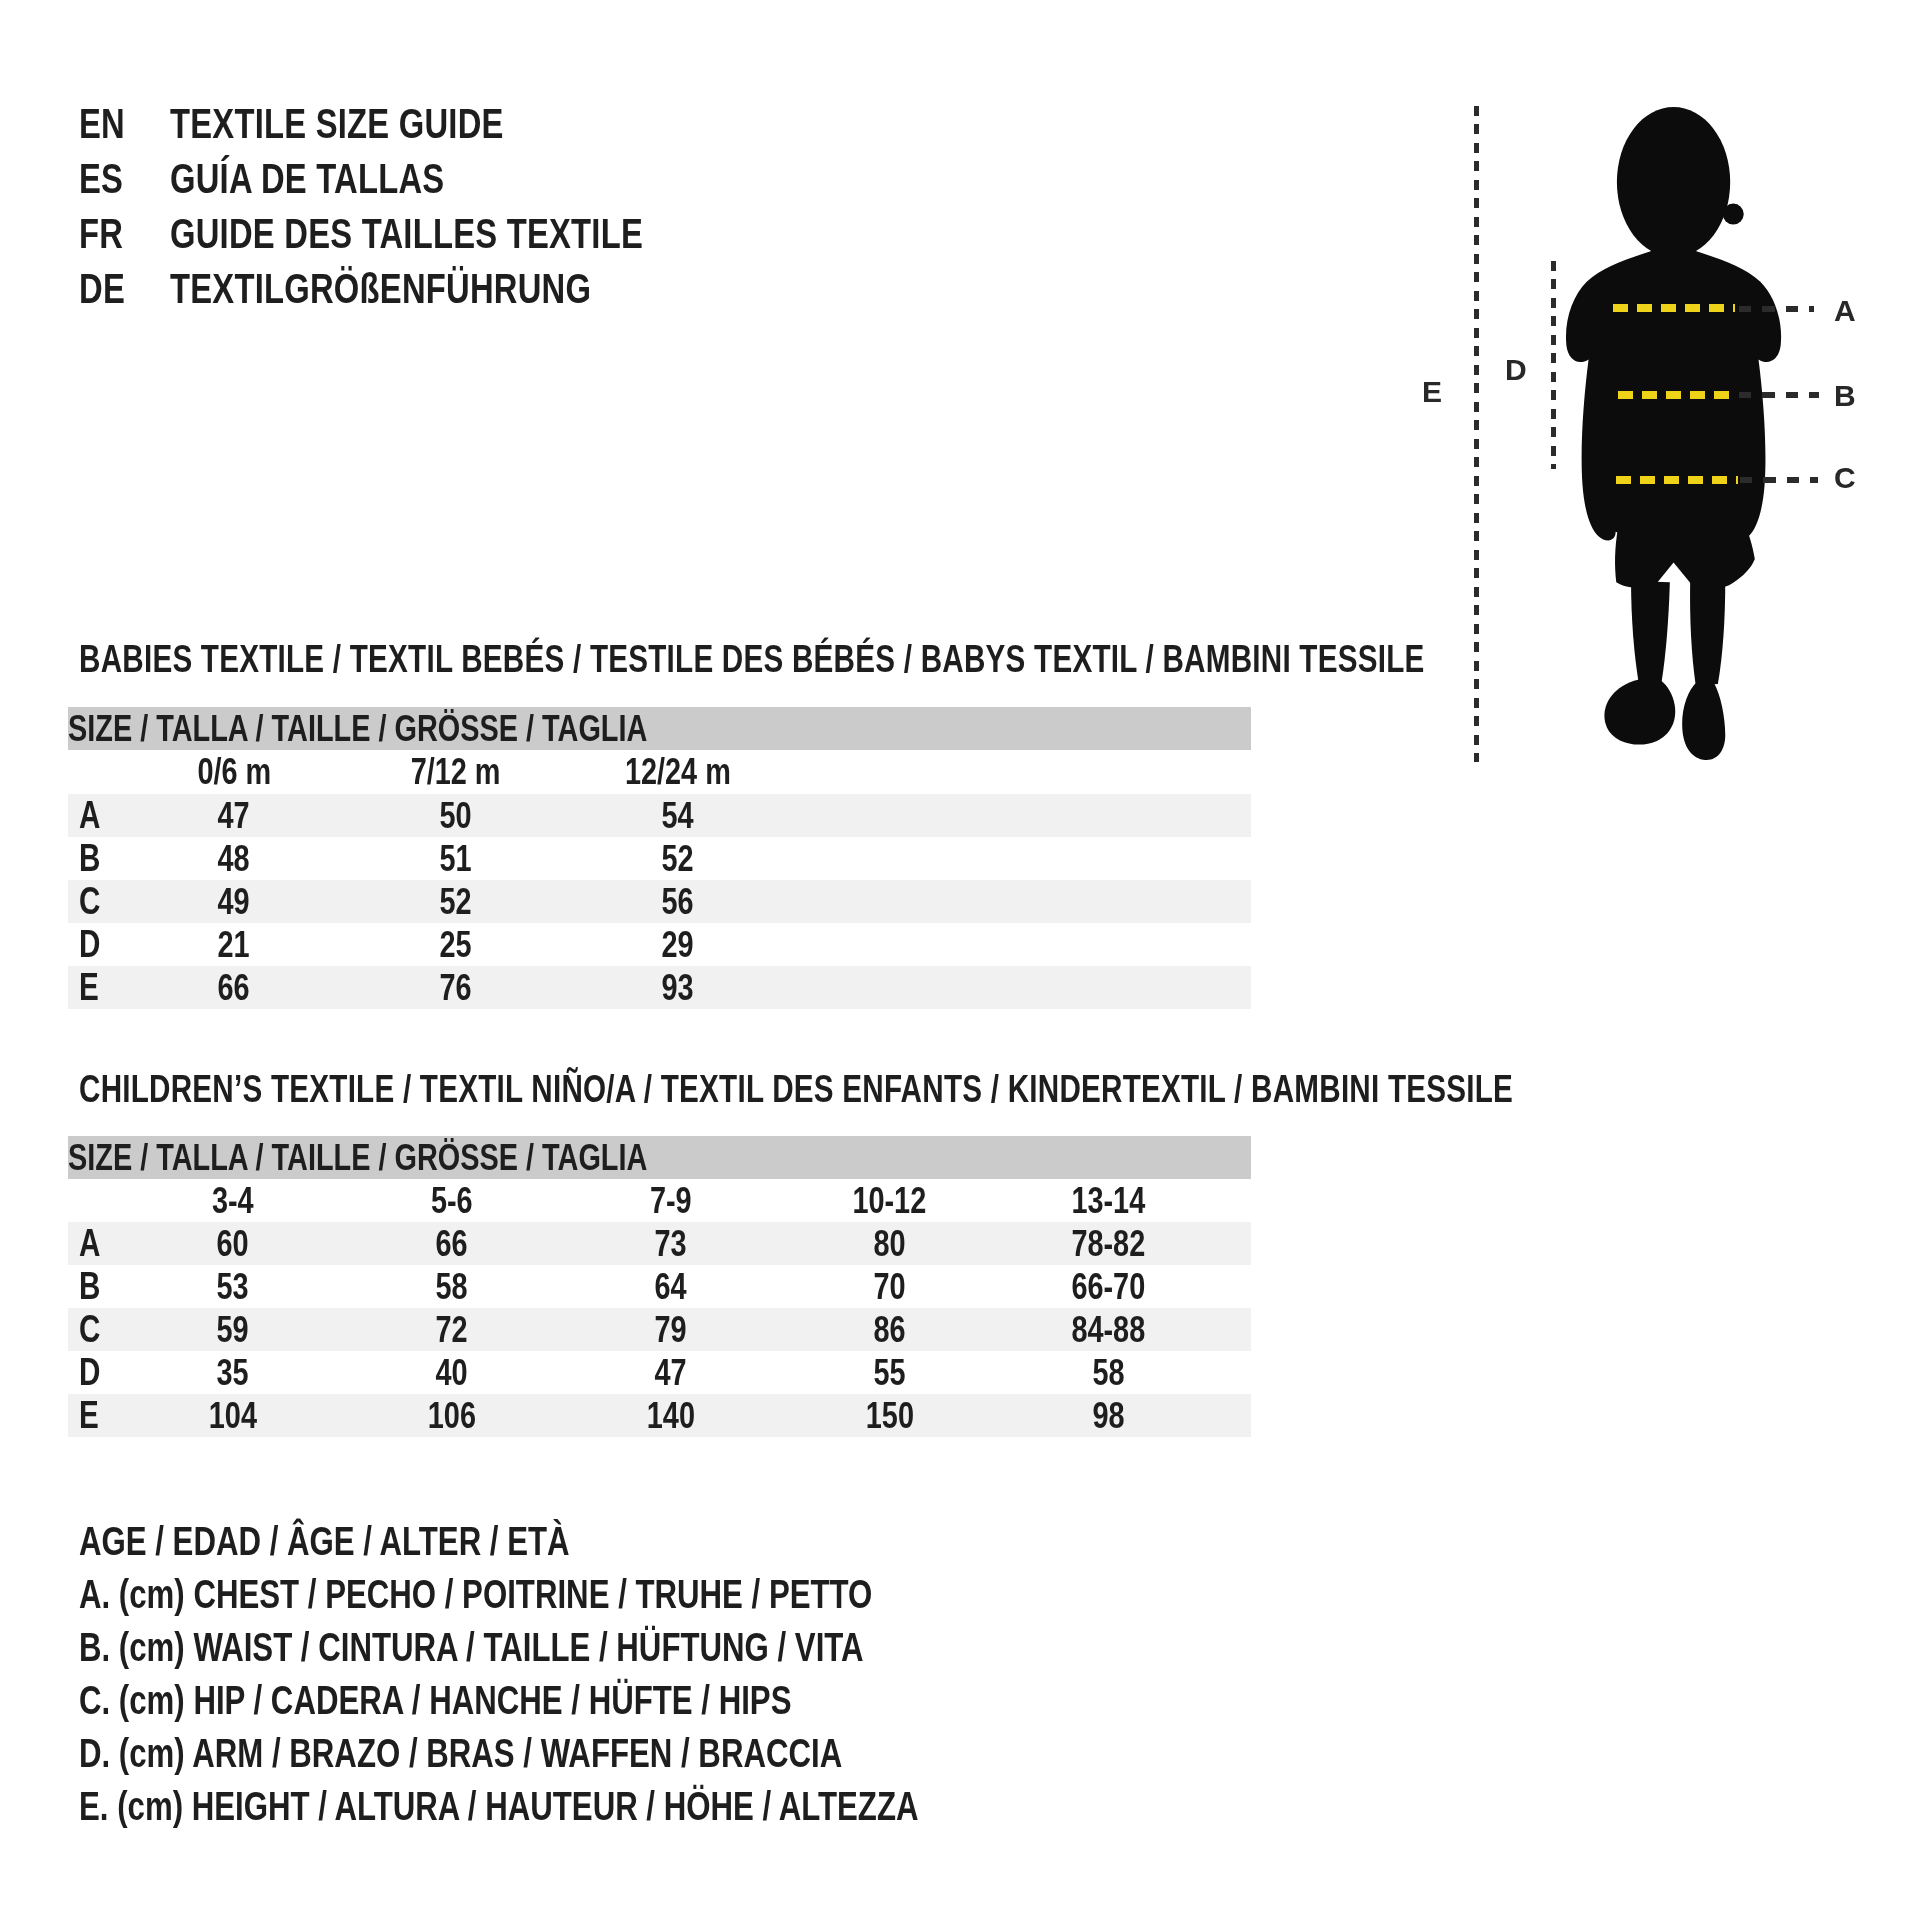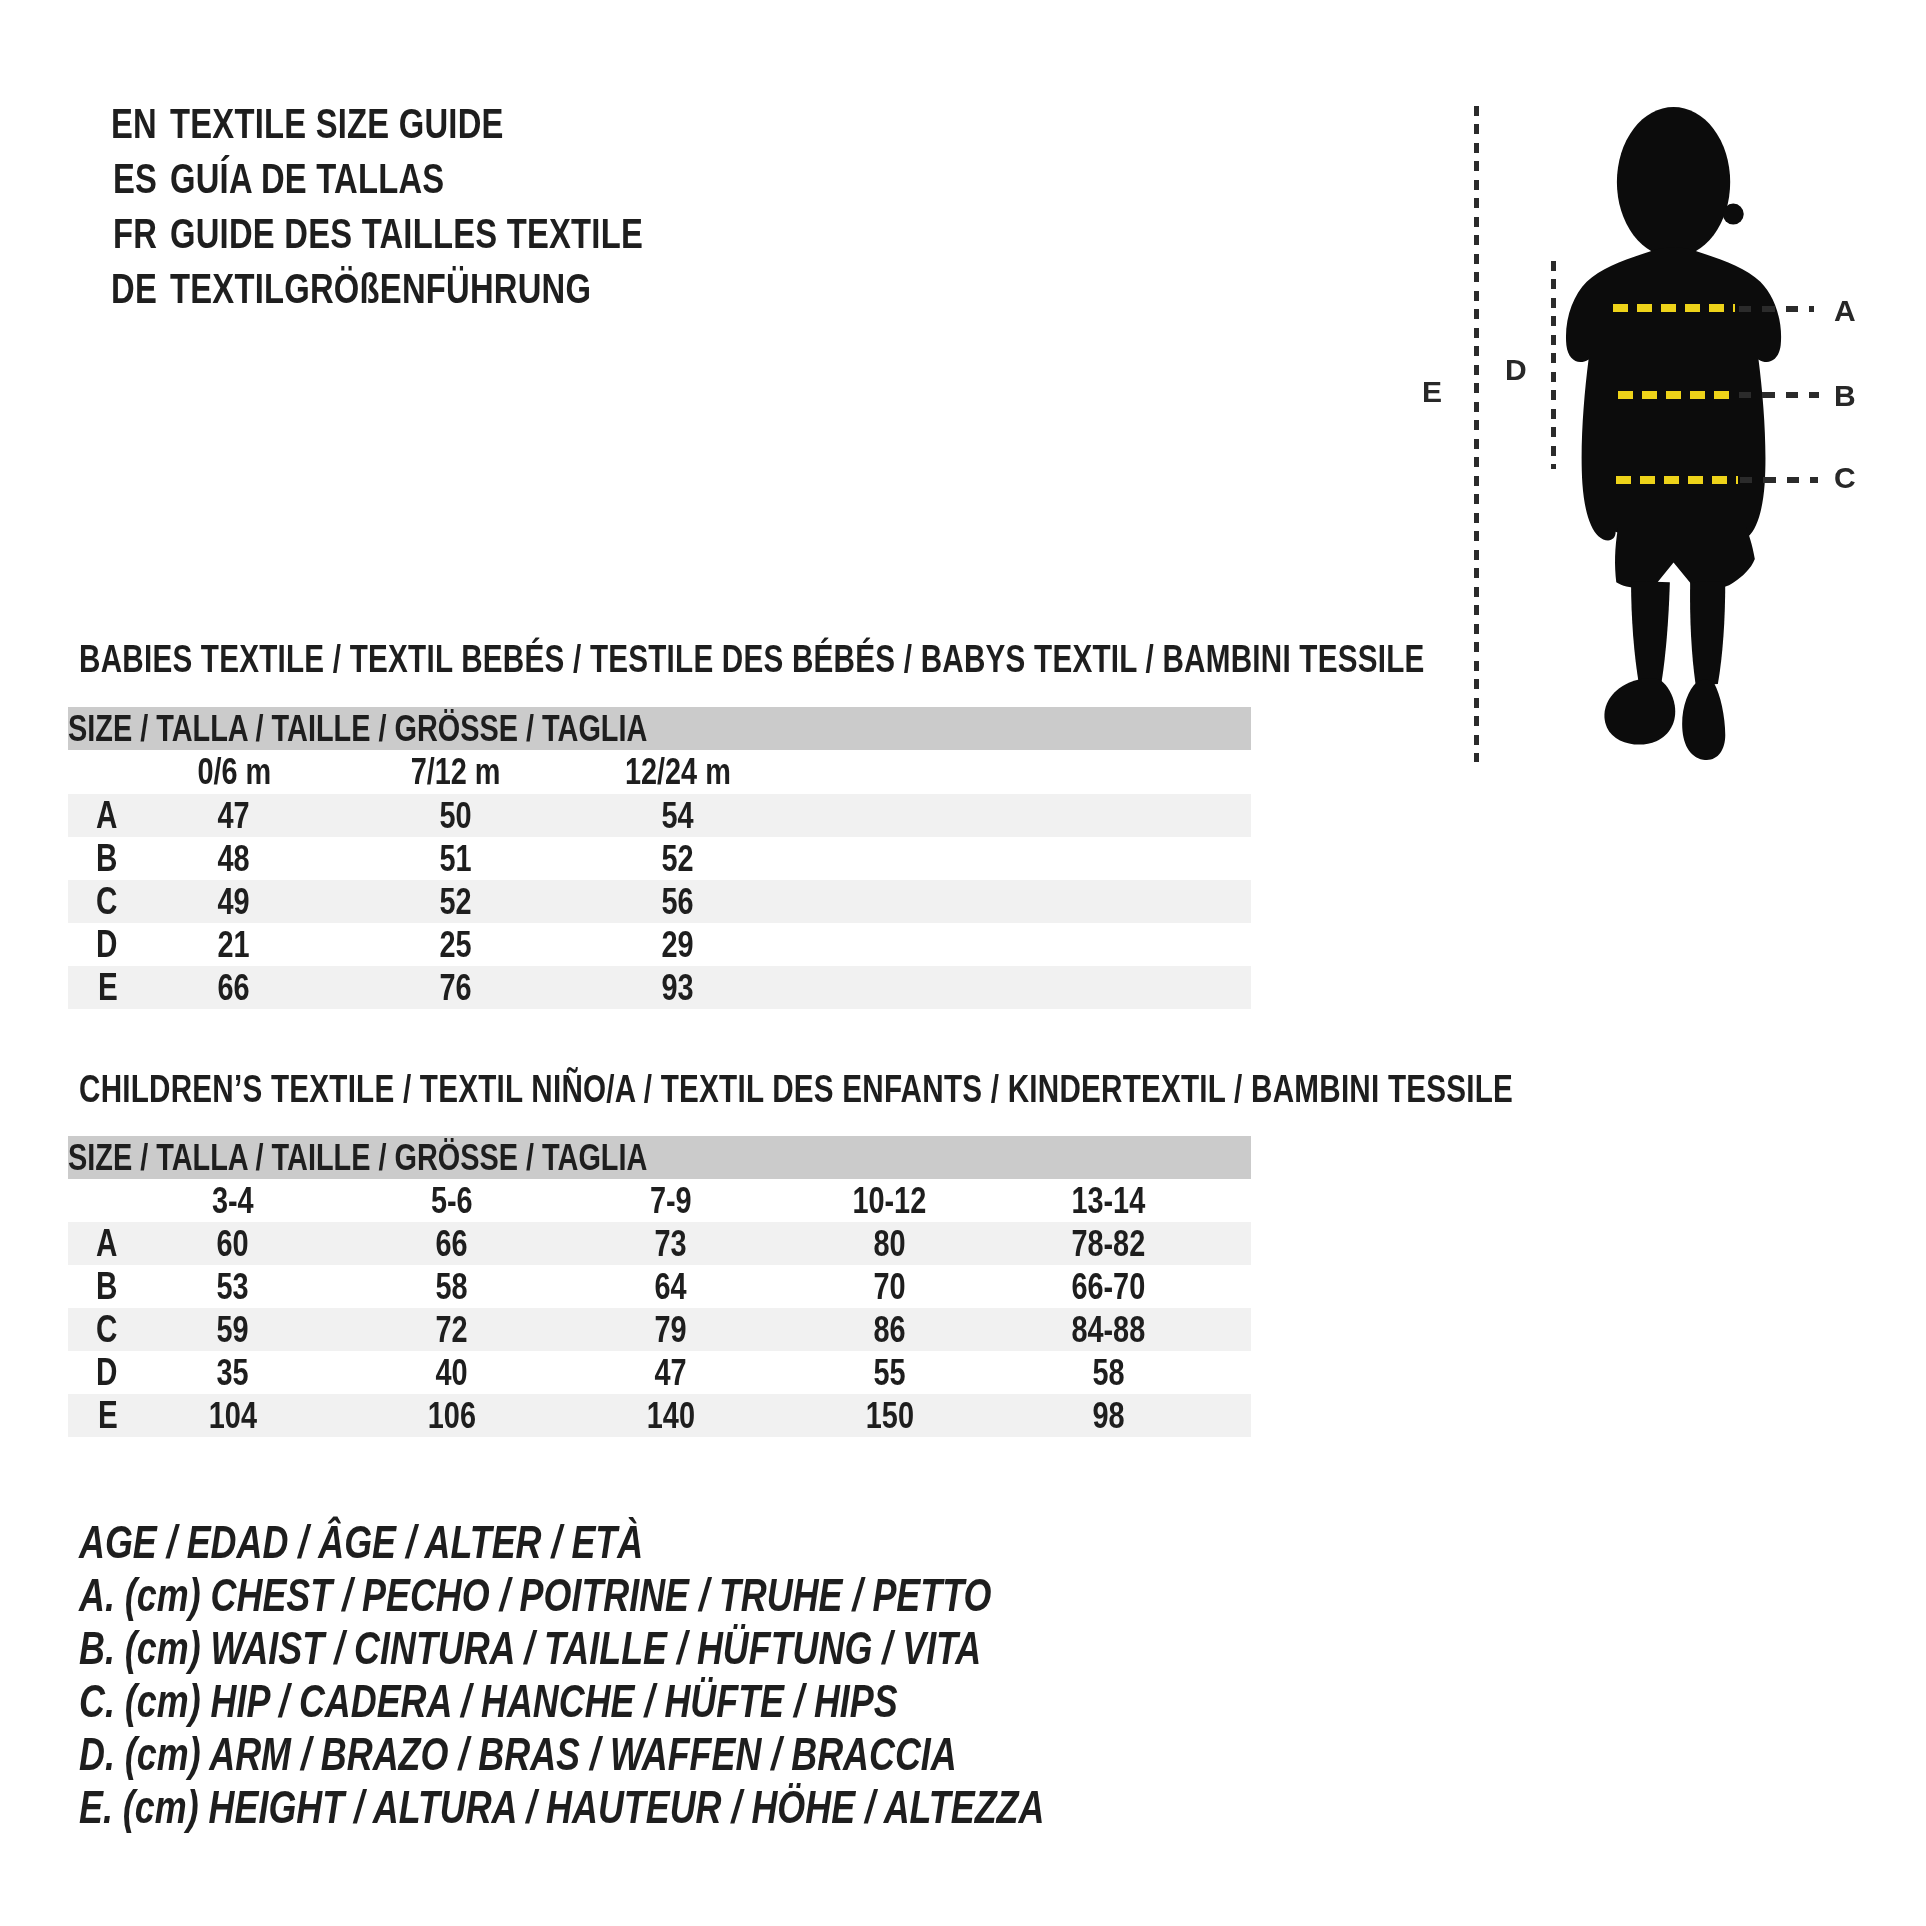--- a/index.html
+++ b/index.html
@@ -3,21 +3,21 @@
 <meta charset="utf-8">
 <style>
   html,body { margin:0; padding:0; }
   body {
     width:1926px; height:1926px;
     background:#ffffff;
     font-family:"Liberation Sans", sans-serif;
     color:#1e1e1e;
     -webkit-font-smoothing:antialiased;
   }
-  .page { position:relative; width:1926px; height:1926px; overflow:hidden; background:#fff;text-align:right; }
+  .page { position:relative; width:1926px; height:1926px; overflow:hidden; background:#fff; }
 
   
   .cnd  { display:inline-block; transform:scaleX(0.78); transform-origin:0 50%; white-space:nowrap; }
   .cndc { display:inline-block; transform:scaleX(0.78); transform-origin:50% 50%; white-space:nowrap; }
 
   
   .lang { position:absolute; left:79px; top:96px; }
   .lang-row { height:55px; display:flex; align-items:center; font-size:42px; font-weight:bold; letter-spacing:0.3px; }
   .lang-code { width:91px; }
 
@@ -42,21 +42,21 @@
   .tbl.children .trow { height:43px; }
   .tbl.children .trow.thead { height:43px; }
   .trow.stripe { background:var(--stripe,#f1f1f1); }
   .cl { width:55px; padding-left:11px; box-sizing:border-box; font-size:38px; font-weight:bold; }
   .cv { display:flex; justify-content:center; align-items:center; font-size:37px; font-weight:bold; }
   .tbl.babies .cv   { width:222px; }
   .tbl.children .cv { width:219px; }
 
   
   .legend { position:absolute; left:79px; top:1515px; }
-  .leg-row { height:53px; display:flex; align-items:center; font-size:46px; font-weight:bold;font-style:italic; }
+  .leg-row { height:53px; display:flex; align-items:center; font-size:40px; font-weight:bold; }
 
   
   .sil { position:absolute; left:1559px; top:102px; width:234px; height:662px; z-index:1; }
   .vdash { position:absolute; width:5px; z-index:2;
            background:repeating-linear-gradient(180deg, var(--dash,#2b2b2b) 0 10px, transparent 10px 18.5px); }
   .vdash.e { left:1474px; top:106px; height:656px; }
   .vdash.d { left:1551px; top:261px; height:208px; }
   .hdash { position:absolute; z-index:3; }
   .hy { height:8px; background:repeating-linear-gradient(90deg, var(--yellow,#eed319) 0 15px, transparent 15px 24px); }
   .hd { height:5.5px;  background:repeating-linear-gradient(90deg, var(--dash,#2b2b2b) 0 12.3px, transparent 12.3px 23.4px); }

